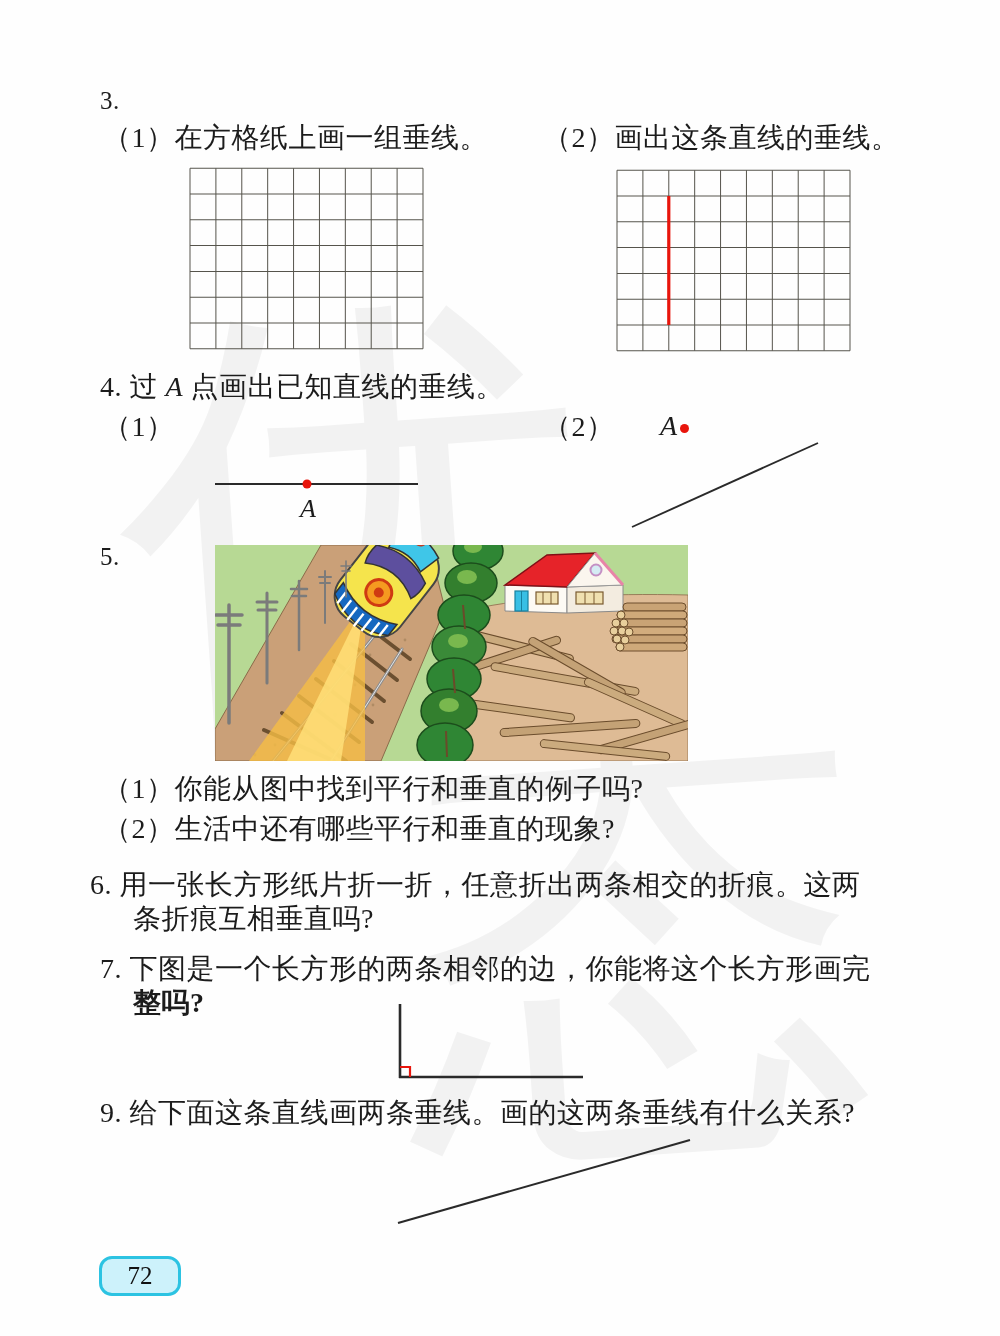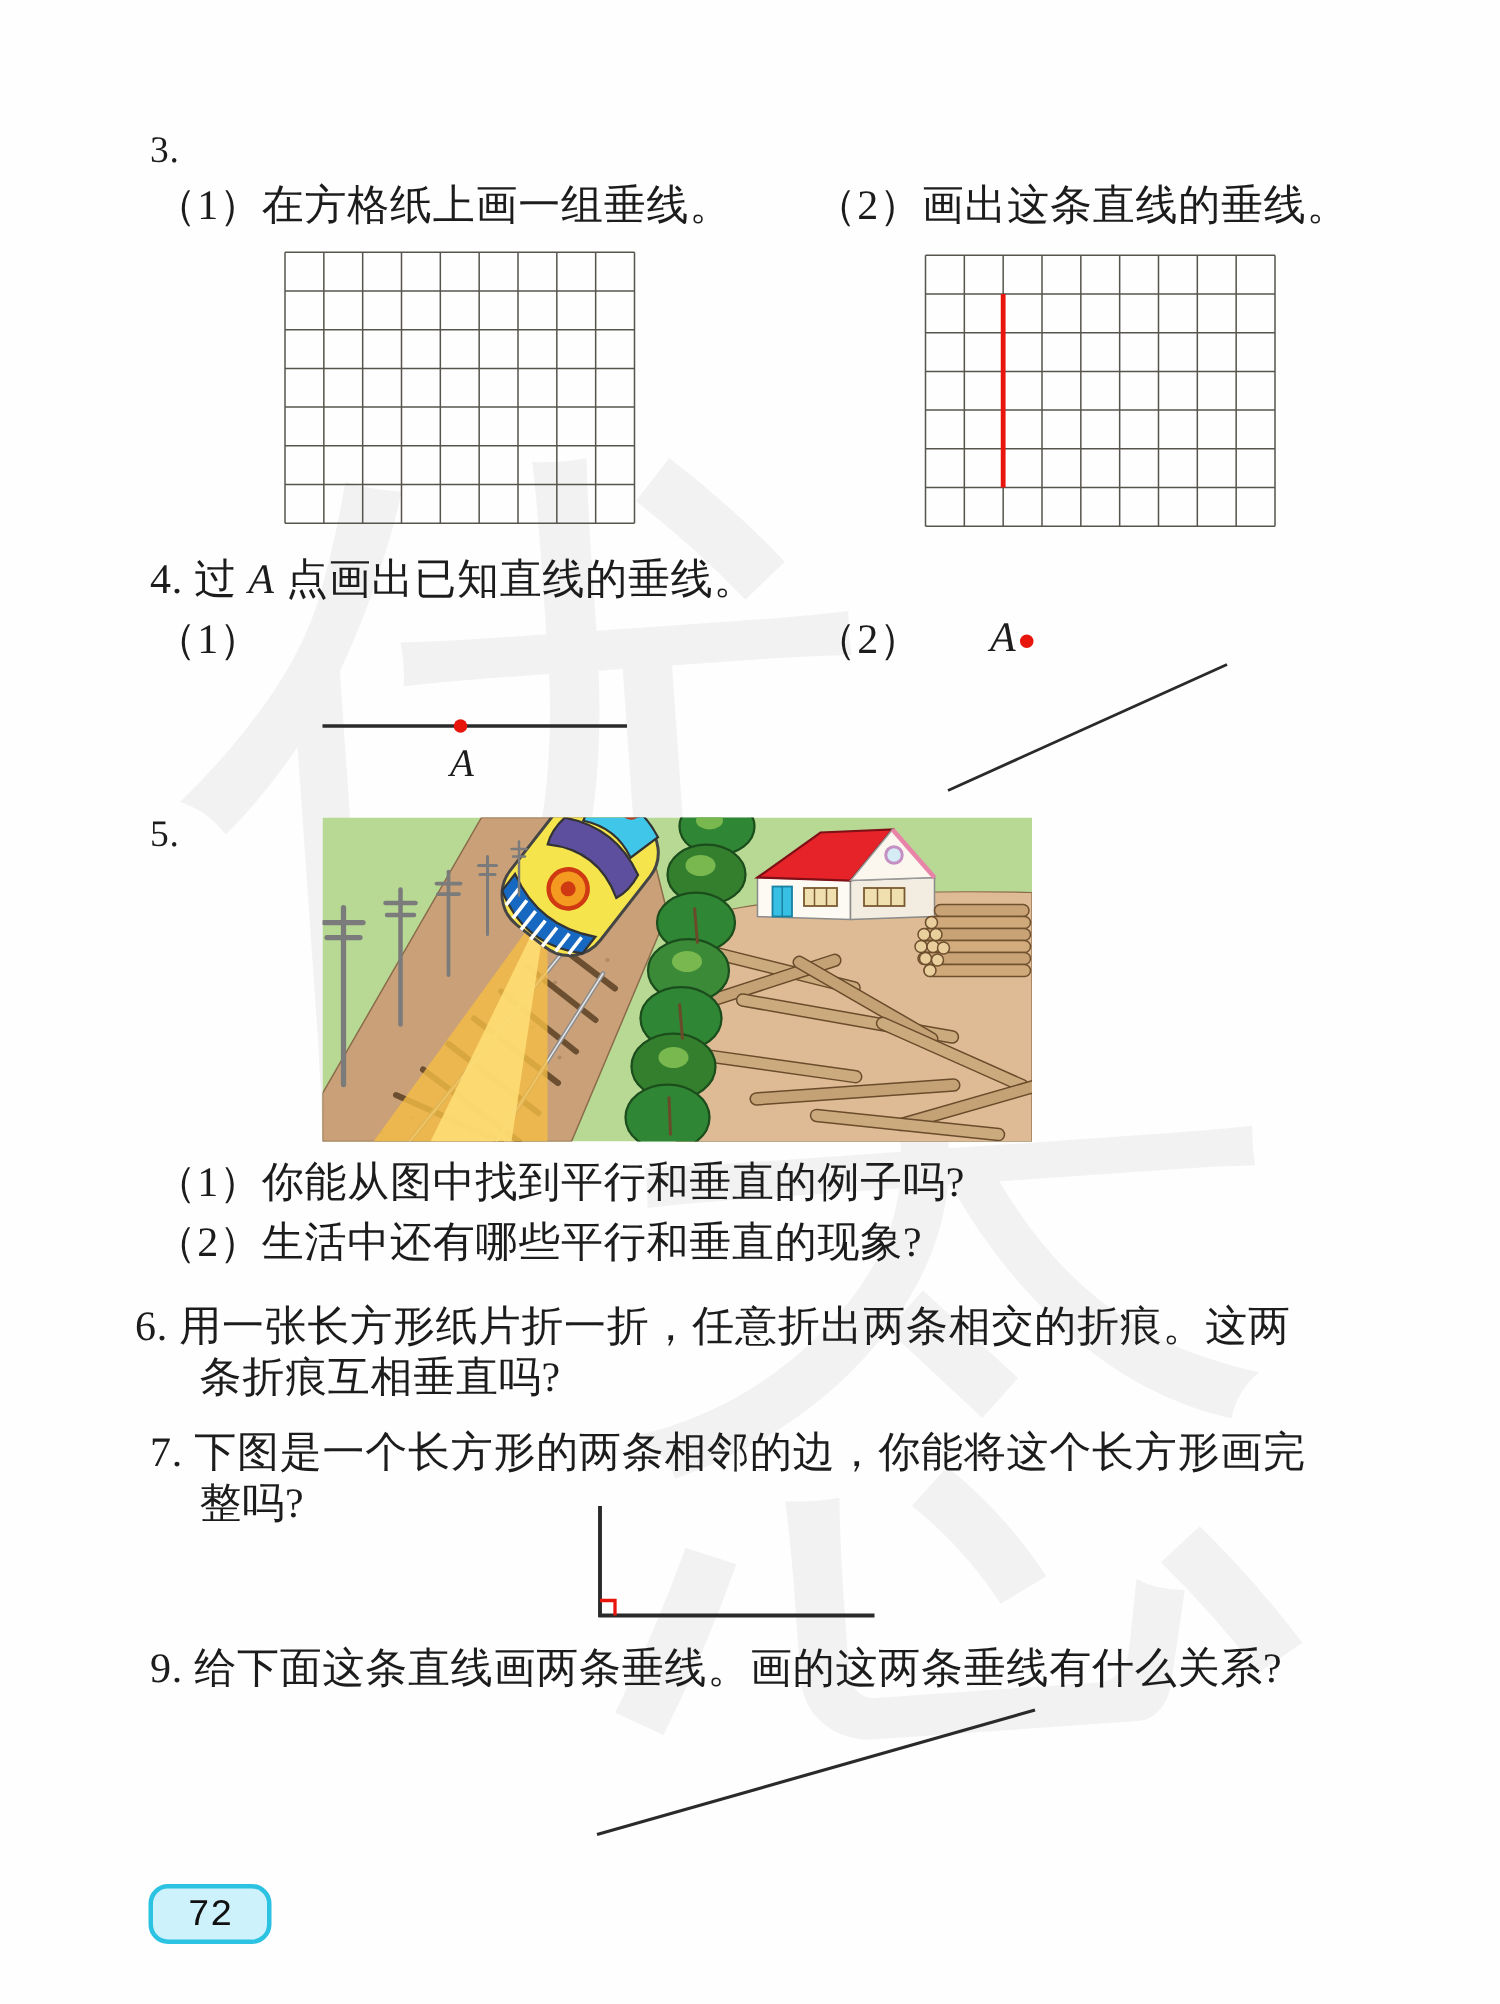--- a/index.html
+++ b/index.html
@@ -11,21 +11,21 @@
   .t{position:absolute;font-size:28px;line-height:34px;white-space:nowrap;letter-spacing:.5px;}
   .num{font-size:25px;}
   .ital{font-style:italic;font-family:"Liberation Serif","DejaVu Serif",serif;}
   .reddot{display:inline-block;width:9px;height:9px;border-radius:50%;background:#e8150c;vertical-align:2px;margin-left:2px;}
   .wm{position:absolute;font-size:470px;color:#000;opacity:0.045;font-family:"Liberation Serif",serif;pointer-events:none;user-select:none;}
   .fig{position:absolute;}
   .badge{
     position:absolute;left:99px;top:1256px;width:76px;height:34px;
     border:3px solid #2cc3e2;border-radius:13px;background:#cdf2fb;
     display:flex;align-items:center;justify-content:center;
-    font-size:25px;color:#111;font-family:Liberation Mono, monospace;
+    font-size:25px;color:#111;font-family:Liberation Serif, serif;
   }
   svg{display:block;}
 </style>
 </head>
 <body>
 
 <div class="page">
 
   <div class="wm" style="left:120px;top:210px;transform:rotate(-4deg);">优</div>
   <div class="wm" style="left:400px;top:620px;transform:rotate(-4deg);">态</div>
@@ -289,21 +289,21 @@
     </svg>
   </div>
 
   <div class="t" style="left:103px;top:772px;">（1）你能从图中找到平行和垂直的例子吗?</div>
   <div class="t" style="left:103px;top:812px;font-family:Liberation Serif, serif;">（2）生活中还有哪些平行和垂直的现象?</div>
 
   <div class="t" style="left:90px;top:868px;font-family:Liberation Serif, serif;">6. 用一张长方形纸片折一折，任意折出两条相交的折痕。这两</div>
   <div class="t" style="left:133px;top:902px;">条折痕互相垂直吗?</div>
 
   <div class="t" style="left:100px;top:952px;">7. 下图是一个长方形的两条相邻的边，你能将这个长方形画完</div>
-  <div class="t" style="left:133px;top:986px;">整吗?</div>
+  <div class="t" style="left:133px;top:986px;font-weight:bold;">整吗?</div>
 
   <div class="fig" style="left:390px;top:998px;">
     <svg width="205" height="90" viewBox="0 0 205 90">
       <line x1="10" y1="6" x2="10" y2="80" stroke="#2a2a2a" stroke-width="2.6"></line>
       <line x1="9" y1="79" x2="193" y2="79" stroke="#2a2a2a" stroke-width="2.6"></line>
       <path d="M10,69 L20,69 L20,79" fill="none" stroke="#e8150c" stroke-width="2.2"></path>
     </svg>
   </div>
 
   <div class="t" style="left:100px;top:1096px;">9. 给下面这条直线画两条垂线。画的这两条垂线有什么关系?</div>

